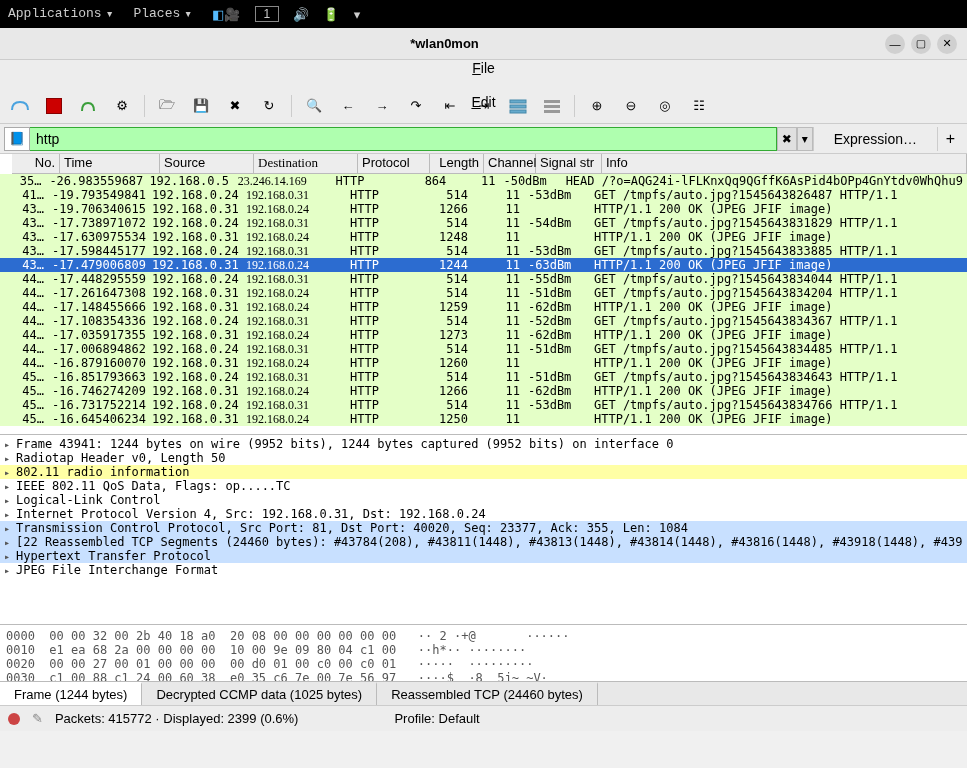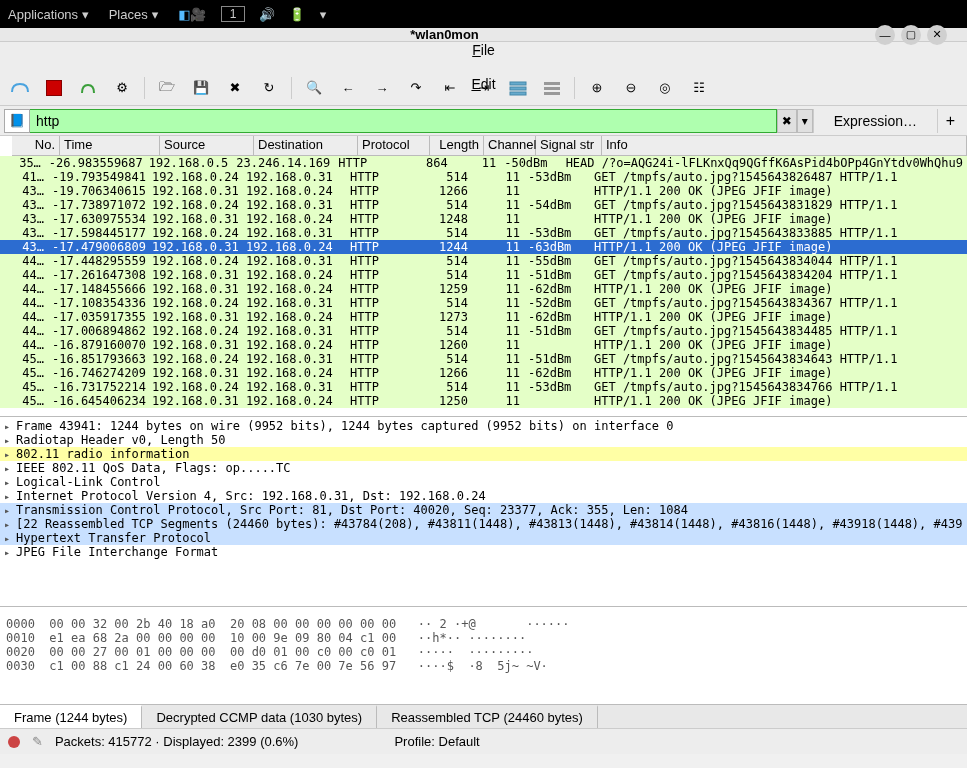--- a/index.html
+++ b/index.html
@@ -1,28 +1,28 @@
 <!DOCTYPE html>
 <html><head>
 <meta charset="utf-8">
 <style>
 * { margin: 0; padding: 0; box-sizing: border-box; }
 body { font-family: -apple-system, "Helvetica Neue", sans-serif; font-size: 13px; background: #f0f0f0; width: 967px; height: 768px; overflow: hidden; }
 
 
 .top-bar { background: #000; color: #ccc; height: 28px; display: flex; align-items: center; padding: 0 8px; font-size: 13px; }
 .top-bar .left { display: flex; gap: 20px; align-items: center; }
-.top-bar .left .drop { display: flex; align-items: flex-end; gap: 4px; }
+.top-bar .left .drop { display: flex; align-items: flex-start; gap: 4px; font-family: Liberation Mono, monospace; }
 .top-bar .center { flex: 1; text-align: center; }
 .top-bar .right { display: flex; gap: 14px; align-items: center; }
 .top-bar .ico { font-size: 13px; }
 .ws-box { border: 1px solid #888; padding: 0 8px; font-size: 12px; }
 
 
-.win-title { background: #e8e8e8; height: 14px; display: flex; align-items: center; padding: 0 20px; font-size: 13px; border-bottom: 1px solid #ccc; }
+.win-title { background: #e8e8e8; height: 32px; display: flex; align-items: center; padding: 0 10px; font-size: 13px; border-bottom: 1px solid #ccc; }
 .win-title .title { flex: 1; text-align: center; font-weight: bold; }
 .win-btn { width: 20px; height: 20px; border-radius: 50%; background: #d0d0d0; display: inline-flex; align-items: center; justify-content: center; margin-left: 6px; font-size: 11px; cursor: pointer; }
 
 
 .menu-bar { background: #ededed; height: 28px; display: flex; align-items: center; padding: 0 10px; gap: 18px; font-size: 14px; flex-direction: column; }
 .menu-bar span { cursor: pointer; }
 
 
 .toolbar { background: #ededed; height: 36px; display: flex; align-items: center; padding: 0 8px; gap: 10px; border-bottom: 1px solid #ccc; }
 .tb-btn { width: 24px; height: 24px; display: inline-flex; align-items: center; justify-content: center; cursor: pointer; }
@@ -39,39 +39,39 @@
 
 
 .pkt-table { height: 280px; overflow: auto; position: relative; background: #fff; }
 .pkt-head { display: flex; background: #ededed; border-bottom: 1px solid #bbb; position: sticky; top: 0; font-size: 13px; height: 20px; margin-left: 12px; }
 .pkt-head div { border-right: 1px solid #bbb; padding: 1px 4px; }
 .pkt-row { display: flex; font-family: "DejaVu Sans Mono", monospace; font-size: 12px; height: 14px; line-height: 14px; white-space: nowrap; }
 .pkt-row div { padding: 0 4px; }
 .c-no { width: 48px; text-align: right; }
 .c-time { width: 100px; }
 .c-src { width: 94px; }
-.c-dst { width: 104px; }
+.c-dst { width: 104px; font-family: Liberation Serif, serif; }
 .c-proto { width: 72px; }
 .c-len { width: 54px; text-align: right; }
 .c-chan { width: 52px; text-align: right; }
 .c-sig { width: 66px; }
 .c-info { flex: 1; }
 .bg-g { background: #e4ffc7; }
 .bg-sel { background: #2c6cd0; color: #fff; }
 
 
 .tree { height: 190px; overflow: auto; background: #fff; border-top: 1px solid #bbb; font-family: "DejaVu Sans Mono", monospace; font-size: 12px; padding: 2px 0; }
 .tree-row { display: flex; align-items: center; height: 14px; padding: 0 4px; }
 .tree-arrow { width: 12px; color: #555; font-size: 10px; }
 .tree-txt { flex: 1; white-space: nowrap; overflow: hidden; }
 .bg-yellow { background: #ffffa5; }
 .bg-hl { background: #c8e0ff; }
 
 
-.hex { height: 98px; overflow: auto; background: #fff; border-top: 1px solid #bbb; font-family: "DejaVu Sans Mono", monospace; font-size: 12px; padding: 10px 6px; line-height: 14px; white-space: pre; color: #555; }
+.hex { height: 57px; overflow: auto; background: #fff; border-top: 1px solid #bbb; font-family: "DejaVu Sans Mono", monospace; font-size: 12px; padding: 4px 6px; line-height: 14px; white-space: pre; color: #555; }
 
 
 .btabs { height: 24px; display: flex; align-items: stretch; background: #e8e8e8; border-top: 1px solid #bbb; font-size: 13px; }
 .btab { padding: 3px 14px; border-right: 1px solid #bbb; border-top: 2px solid transparent; cursor: pointer; display: flex; align-items: center; }
 .btab.active { background: #fff; }
 
 
 .status { height: 26px; display: flex; align-items: center; padding: 0 8px; background: #ededed; border-top: 1px solid #ccc; font-size: 13px; }
 .status-dot { width: 12px; height: 12px; border-radius: 50%; background: #c44; margin-right: 12px; }
 .status .sl { flex: 1; }
@@ -432,21 +432,21 @@
     </div>
   </div>
 
 <div class="hex">0000  00 00 32 00 2b 40 18 a0  20 08 00 00 00 00 00 00   ·· 2 ·+@       ······
 0010  e1 ea 68 2a 00 00 00 00  10 00 9e 09 80 04 c1 00   ··h*·· ········
 0020  00 00 27 00 01 00 00 00  00 d0 01 00 c0 00 c0 01   ·····  ·········
 0030  c1 00 88 c1 24 00 60 38  e0 35 c6 7e 00 7e 56 97   ····$  ·8  5j~ ~V·</div>
 
 <div class="btabs" id="btabs">
     <div class="btab active">Frame (1244 bytes)</div>
-    <div class="btab">Decrypted CCMP data (1030 bytes)</div>
+    <div class="btab">Decrypted CCMP data (1025 bytes)</div>
     <div class="btab">Reassembled TCP (24460 bytes)</div>
   </div>
 
 <div class="status">
   <div class="status-dot"></div>
   <span style="margin-right:12px;color:#888">✎</span>
   <div style="margin-right:96px">Packets: 415772 · Displayed: 2399 (0.6%)</div>
   <div class="sr">Profile: Default</div>
 </div>
 

